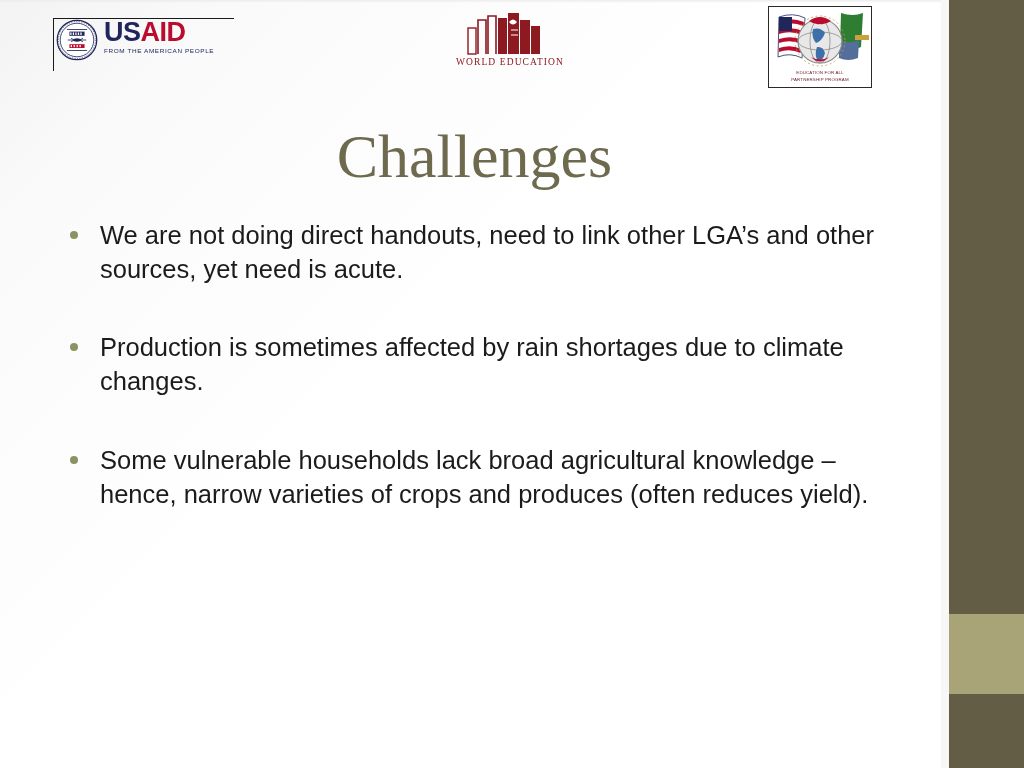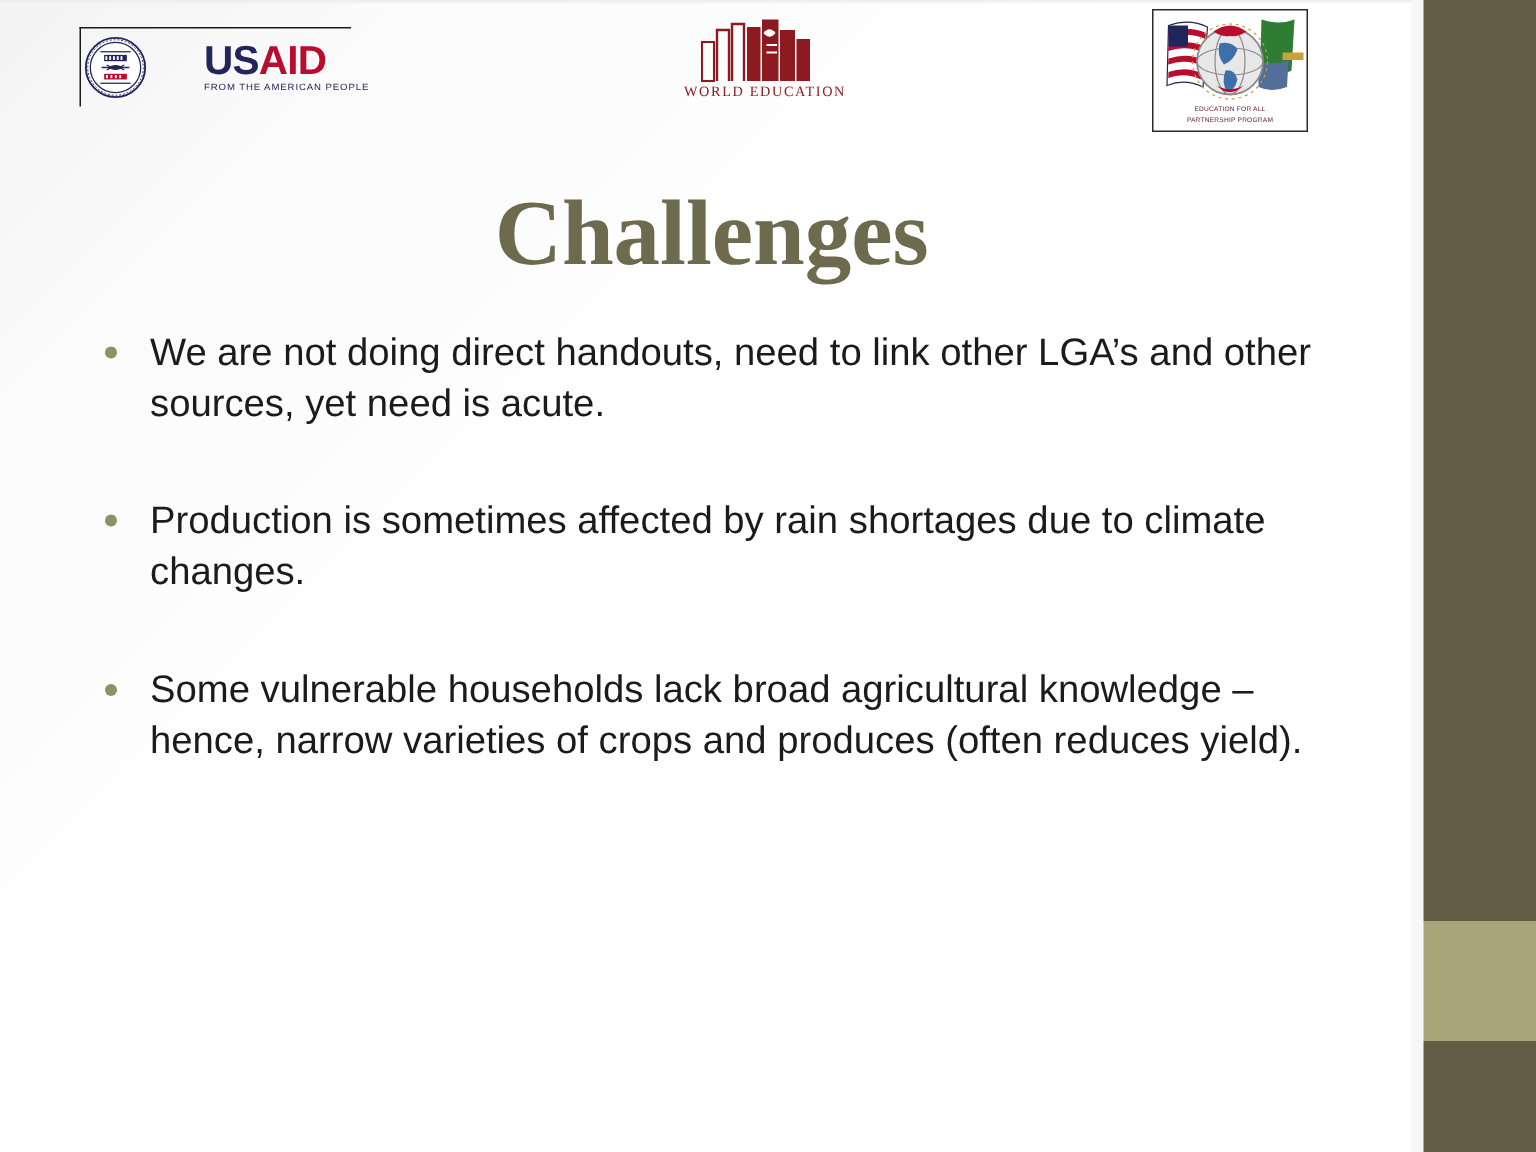--- a/index.html
+++ b/index.html
@@ -71,24 +71,22 @@
     position: absolute;
   }
 
   
   #logo-usaid {
     left: 53px;
     top: 18px;
     width: 180px;
     height: 52px;
     display: flex;
-    align-items: center;
     border-top: 1px solid #1a1a1a;
     border-left: 1px solid #1a1a1a;
-    gap: 32px;
   }
   .usaid-seal {
     width: 42px;
     height: 42px;
     margin-left: 2px;
     flex: 0 0 auto;
   }
   .usaid-wordmark {
     margin-left: 6px;
     line-height: 1;
@@ -157,21 +155,21 @@
   #title {
     position: absolute;
     left: 0;
     top: 124px;
     width: 949px;
     text-align: center;
     font-family: "Liberation Serif", serif;
     font-size: 62px;
     line-height: 1.04;
     color: #6E6A4E;
-    font-weight: 700;
+    font-weight: 400;
   }
 
   
   #bullets {
     position: absolute;
     left: 62px;
     top: 218px;
     width: 845px;
   }
   .bullet {

